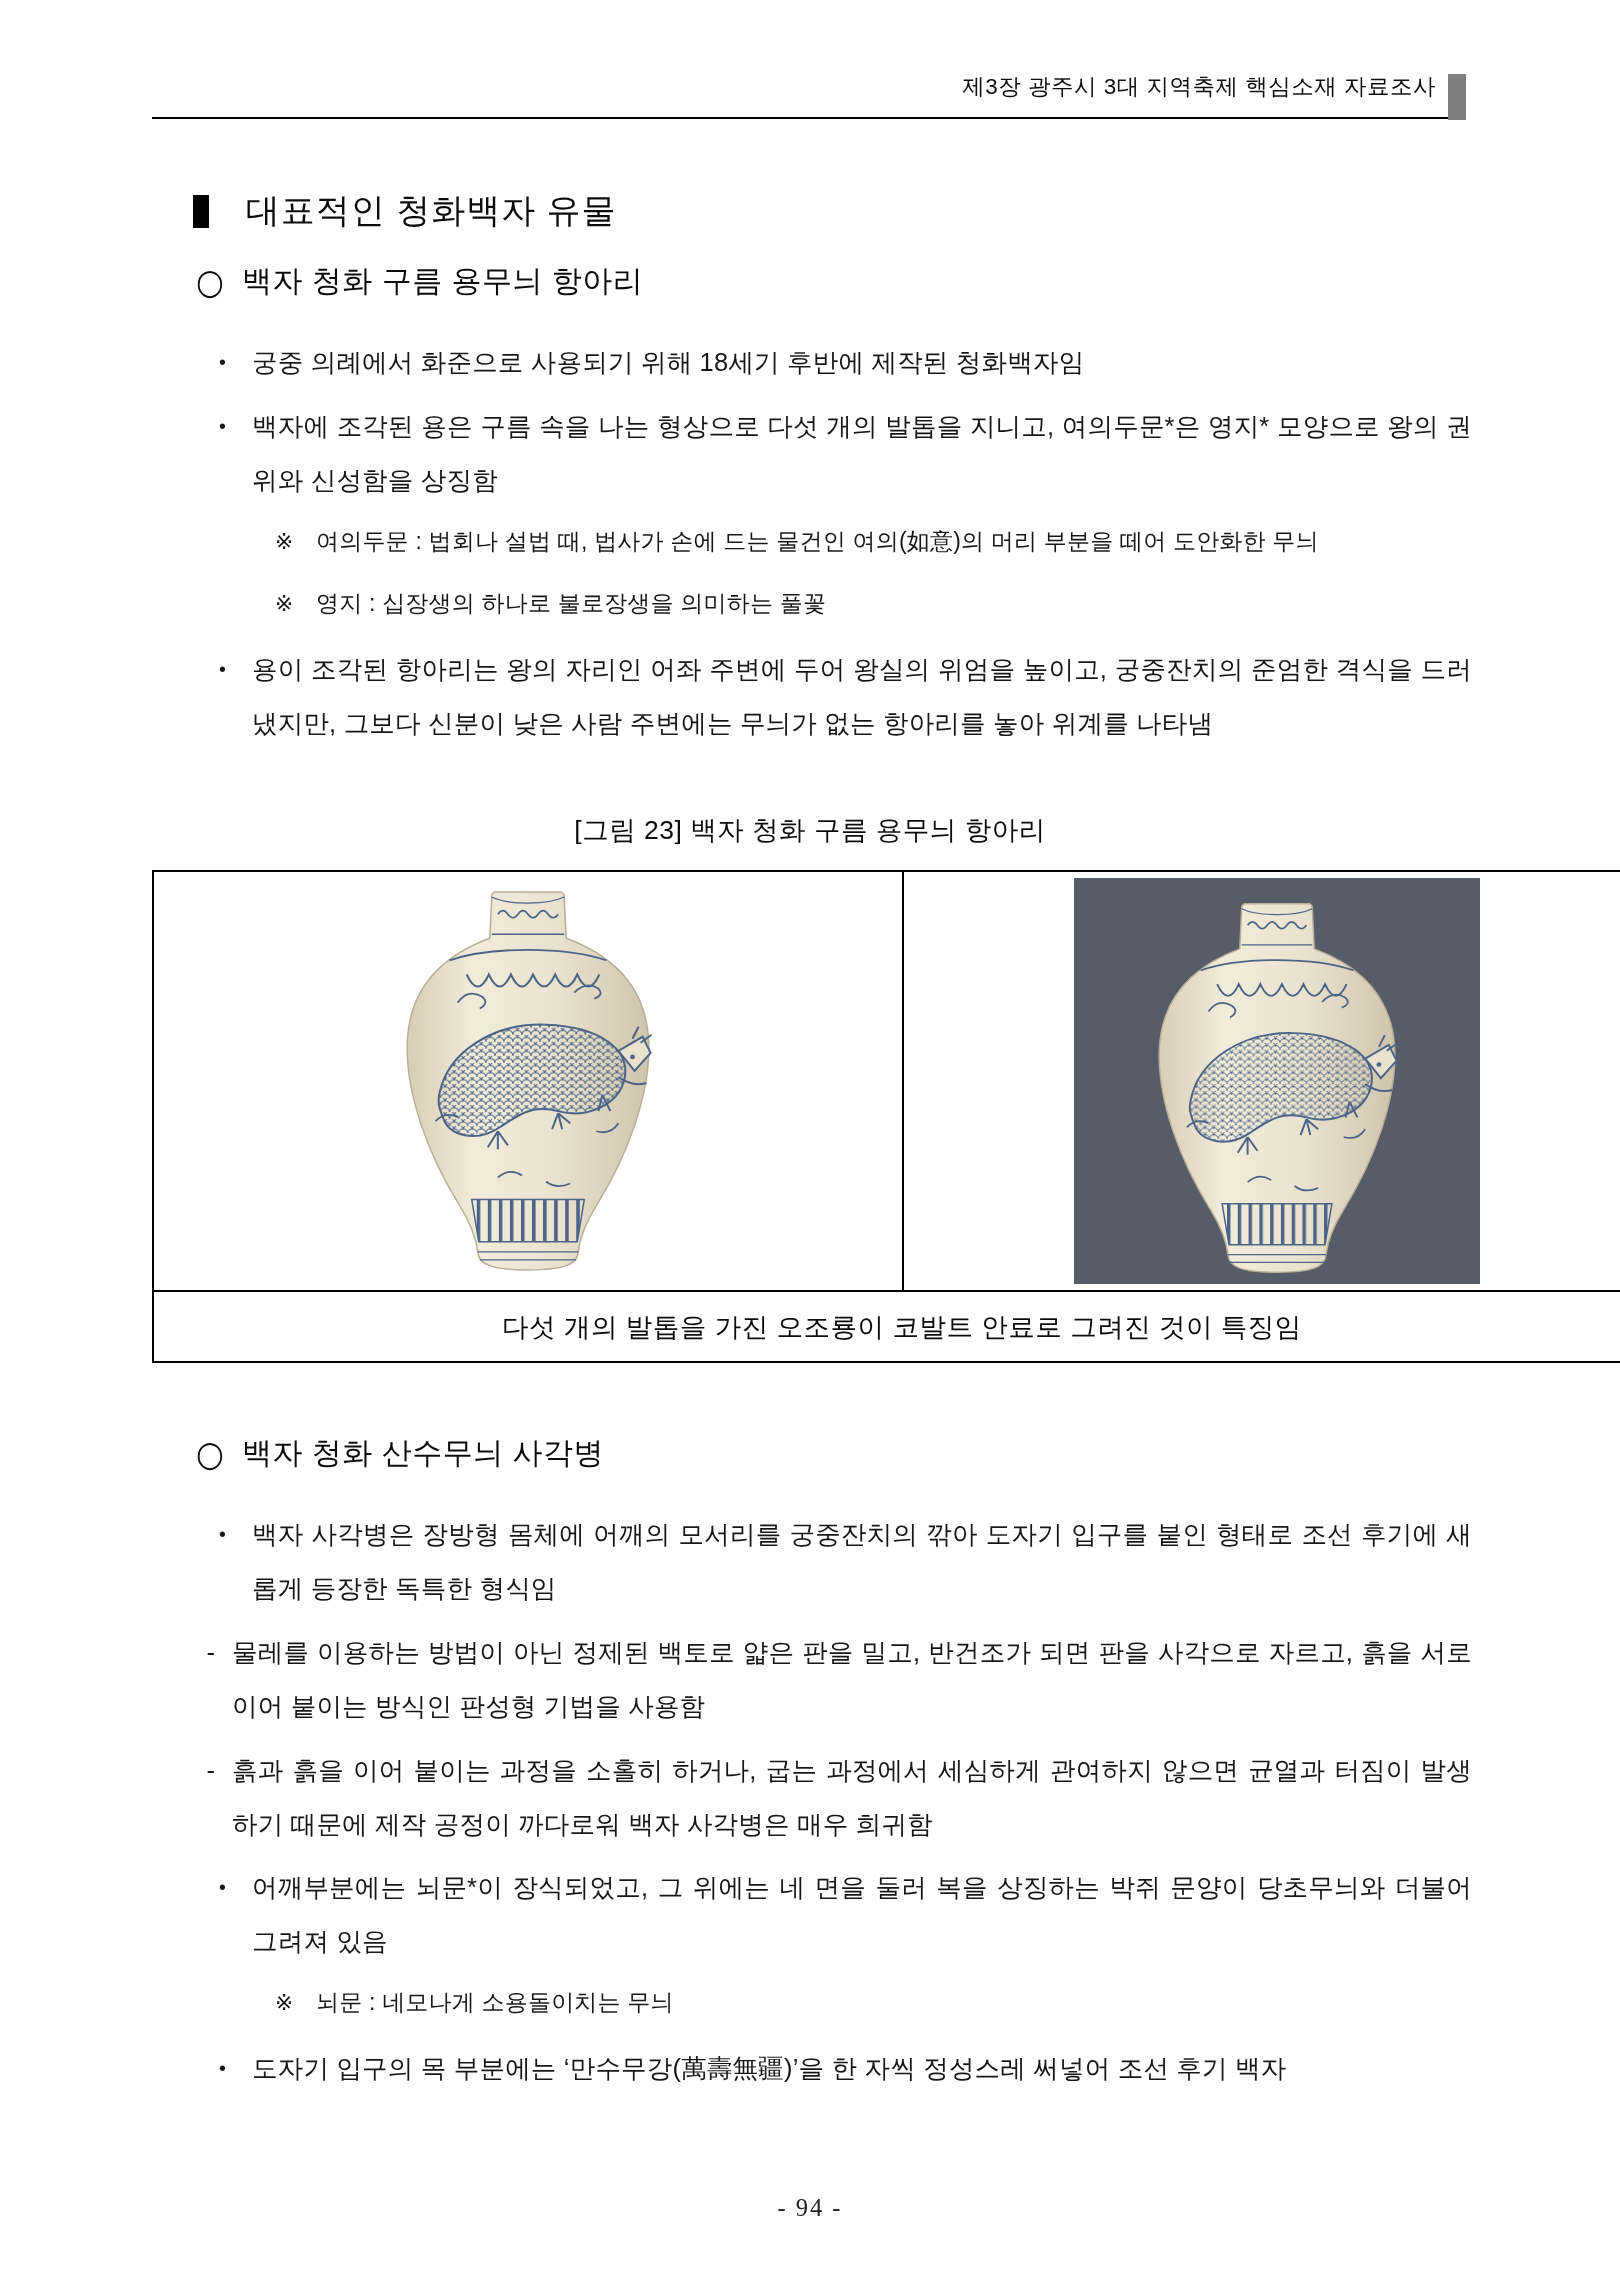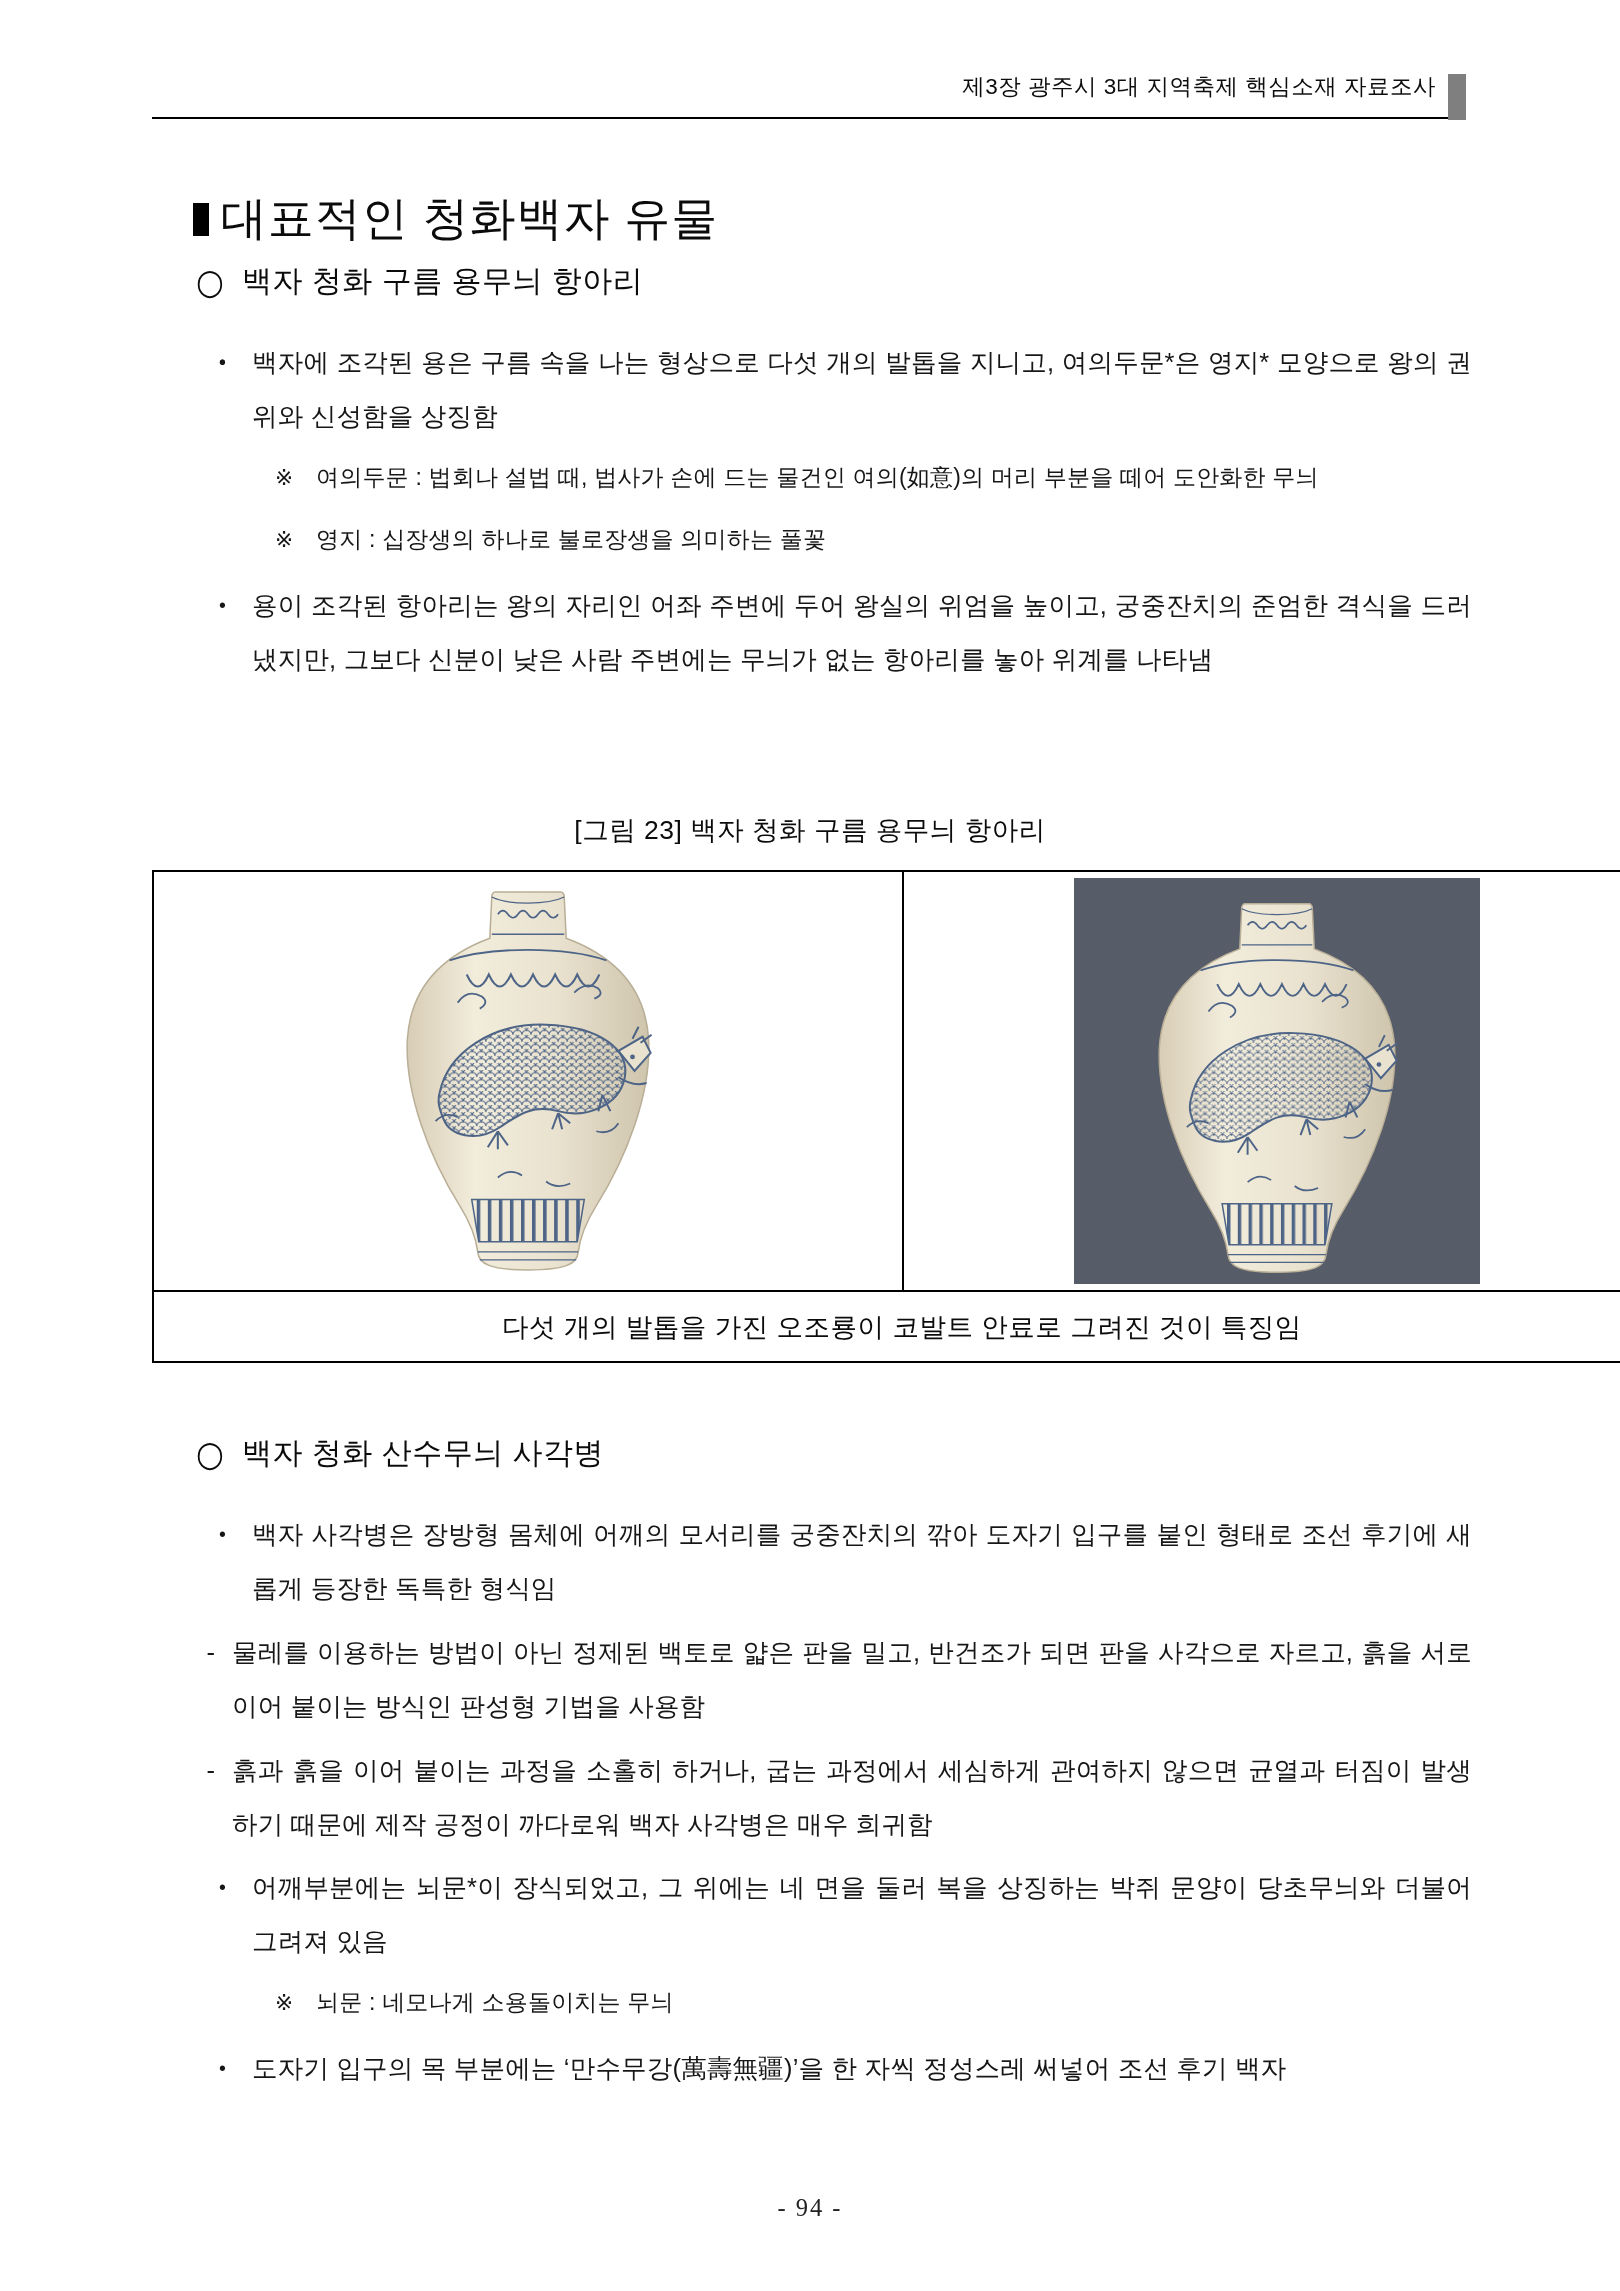--- a/index.html
+++ b/index.html
@@ -30,22 +30,22 @@
     width:17.6px;height:46px;background:var(--header-bar);
   }
   .header-rule{
     position:absolute;top:117px;left:152px;
     width:1296px;height:2px;background:#000;
   }
 
   
   .doc-title{
     position:absolute;top:188px;left:193px;
-    display:flex;align-items:center;gap:12px;
-    font-size:46px;letter-spacing:1px;color:#0b0b0b;
+    display:flex;align-items:center;gap:37px;
+    font-size:34px;letter-spacing:1px;color:#0b0b0b;
   }
   .title-marker{width:15.7px;height:33px;background:#000;flex:0 0 auto;}
 
   
   .section{position:absolute;left:0;right:0;}
   #section-1{top:261px;}
   #section-2{top:1433px;}
   .sec-head{
     margin-left:196px;display:flex;align-items:center;gap:17.6px;
     font-size:30px;letter-spacing:0.5px;color:#0b0b0b;
@@ -165,20 +165,21 @@
 </div>
 
 <div class="section" id="section-1">
   <div class="sec-head">
     <span class="circle">○</span>
     <span>백자 청화 구름 용무늬 항아리</span>
   </div>
   <div class="sec-items">
     <div class="li li-bullet">
       <span class="mk">•</span>
+      <span>궁중 의례에서 화준으로 사용되기 위해 18세기 후반에 제작된 청화백자임</span>
     </div>
     <div class="li li-bullet">
       <span class="mk">•</span>
       <span>백자에 조각된 용은 구름 속을 나는 형상으로 다섯 개의 발톱을 지니고, 여의두문*은 영지* 모양으로 왕의 권위와 신성함을 상징함</span>
     </div>
     <div class="li li-note">
       <span class="mk">※</span>
       <span>여의두문 : 법회나 설법 때, 법사가 손에 드는 물건인 여의(如意)의 머리 부분을 떼어 도안화한 무늬</span>
     </div>
     <div class="li li-note">

